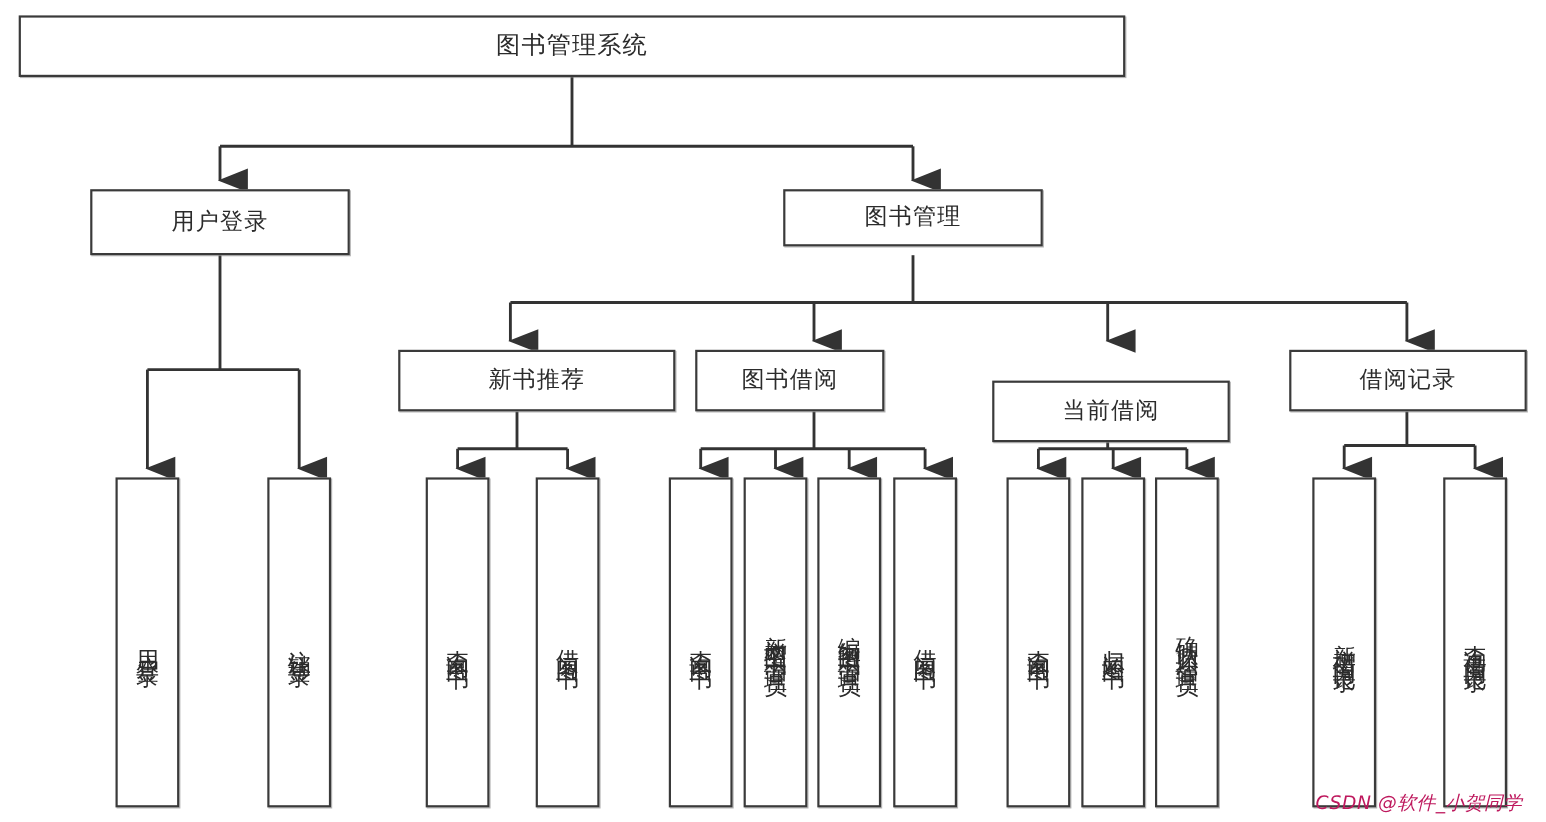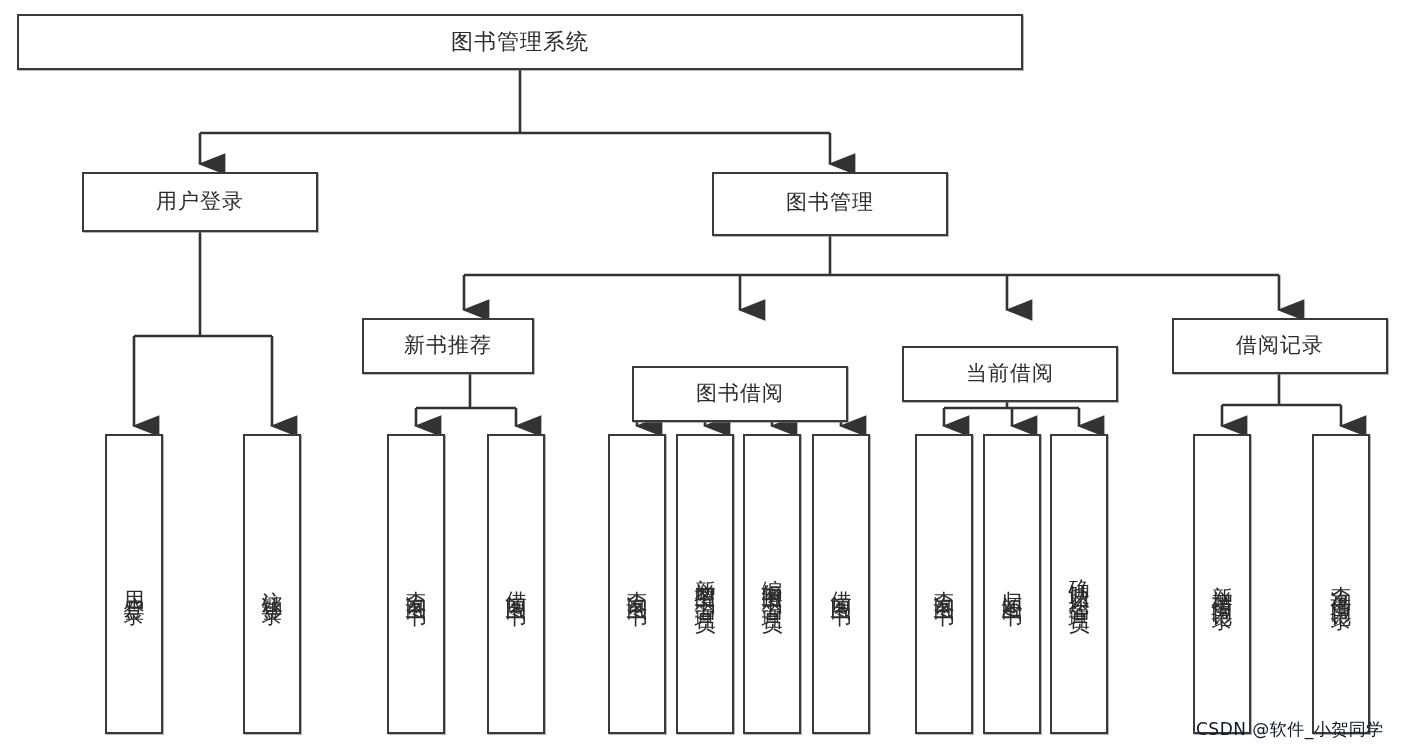--- a/index.html
+++ b/index.html
@@ -55,25 +55,26 @@
     padding-bottom: 4px;
   }
   .node.vert .vtext {
     writing-mode: vertical-rl;
     text-orientation: upright;
     display: block;
     white-space: nowrap;
   }
   .watermark {
     position: absolute;
-    color: #0f172a;
+    color: #be185d;
     font-size: 17px;
     letter-spacing: 0.5px;
     white-space: nowrap;
     user-select: none;
+    font-style: italic;
   }
 </style>
 </head>
 <body>
 
 <div id="canvas">
 
   <svg id="edges" viewBox="0 0 1405 747" xmlns="http://www.w3.org/2000/svg">
     <defs>
       <marker id="arrow" viewBox="0 0 12 12" refX="6" refY="10" markerWidth="10" markerHeight="10" orient="auto-start-reverse">
@@ -143,28 +144,28 @@
     </g>
   </svg>
 
   <div class="node horiz root" style="left:17px; top:14px; width:1006px; height:56px;">
     <span>图书管理系统</span>
   </div>
 
   <div class="node horiz" style="left:82px; top:172px; width:236px; height:60px;">
     <span>用户登录</span>
   </div>
-  <div class="node horiz" style="left:712px; top:172px; width:236px; height:64px;font-family:Liberation Mono, monospace;">
+  <div class="node horiz" style="left:712px; top:172px; width:236px; height:52px;">
     <span>图书管理</span>
   </div>
 
-  <div class="node horiz" style="left:362px; top:318px; width:172px; height:56px;">
+  <div class="node horiz" style="left:362px; top:318px; width:252px; height:56px;">
     <span>新书推荐</span>
   </div>
-  <div class="node horiz" style="left:632px; top:318px; width:216px; height:56px;margin-top:48px;">
+  <div class="node horiz" style="left:632px; top:318px; width:172px; height:56px;">
     <span>图书借阅</span>
   </div>
   <div class="node horiz" style="left:902px; top:318px; width:216px; height:56px;margin-top:28px;">
     <span>当前借阅</span>
   </div>
   <div class="node horiz" style="left:1172px; top:318px; width:216px; height:56px;text-align:right;">
     <span>借阅记录</span>
   </div>
 
   <div class="node vert" style="left:105px; top:434px; width:58px; height:300px;">

